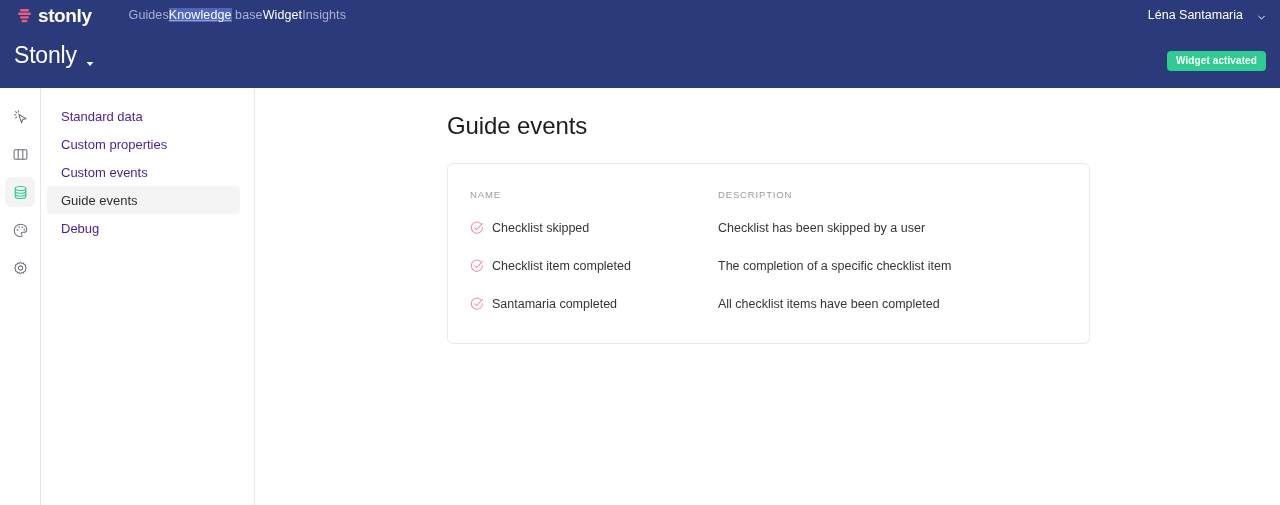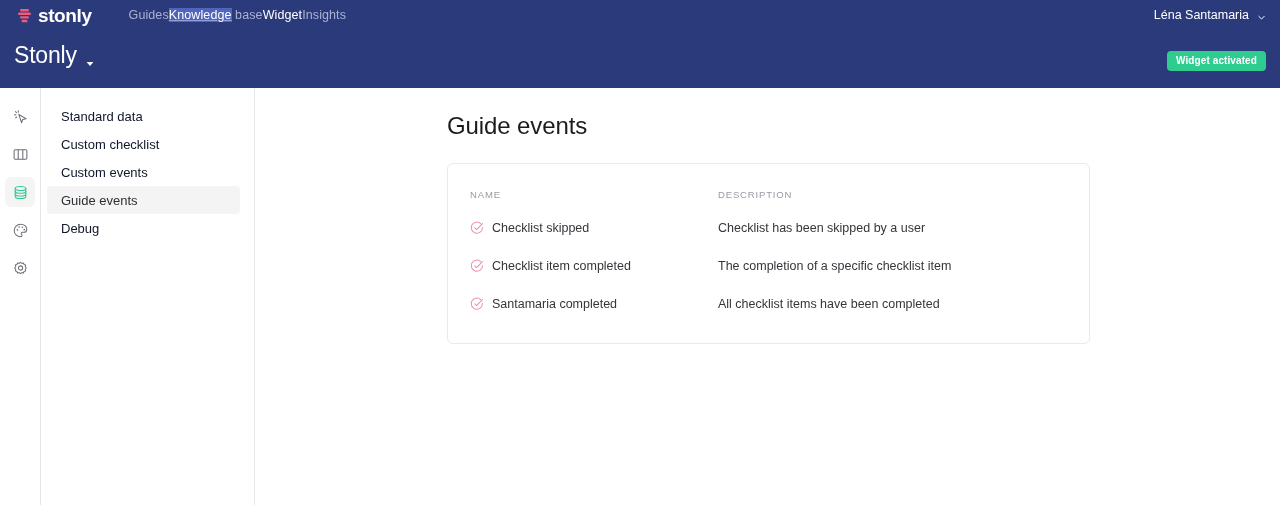--- a/index.html
+++ b/index.html
@@ -35,21 +35,21 @@
     font-size: 12.5px; color: #aab2d4; letter-spacing: 0.1px;
     cursor: pointer; white-space: nowrap;
   }
   .topnav-item.bold { color: #ffffff; font-weight: normal; }
   .topnav-item .sel {
     background: #4f64ba; color: #ffffff;
     text-decoration: underline; text-decoration-color: #8fa0dd;
   }
   .account {
     position: absolute; right: 14px; top: 0; height: 30px;
-    display: flex; align-items: center; gap: 8px;
+    display: flex; align-items: center; gap: 14px;
     color: #ffffff; font-size: 12.5px; cursor: pointer;
   }
   .caret-sm { width: 9px; height: 9px; display: block; }
 
   .workspace {
     position: absolute; left: 14px; top: 42px;
     display: flex; align-items: center; gap: 9px;
     cursor: pointer;
   }
   .workspace-name {
@@ -88,21 +88,21 @@
     position: absolute; left: 41px; top: 88px;
     width: 214px; height: 417px;
     background: #ffffff;
     border-right: 1px solid #e9e9eb;
     padding-top: 14px;
   }
   .side-item {
     height: 28px; margin: 0 14px 0 6px;
     padding: 0 14px; border-radius: 4px;
     display: flex; align-items: center;
-    font-size: 13px; color: #0f172a;
+    font-size: 13px; color: #4c1d95;
     cursor: pointer; margin-bottom: 0;
   }
   .side-item + .side-item { margin-top: 0; }
   .side-item.active { background: #f4f4f5; color: #2e2e33; }
 
   
   .main {
     position: absolute; left: 256px; top: 88px;
     width: 1024px; height: 417px;
     background: #ffffff;
@@ -239,21 +239,21 @@
       <svg width="17" height="17" viewBox="0 0 20 20" fill="none" stroke="#6e6e78" stroke-width="1.2" stroke-linejoin="round">
         <path d="M10 2.8 L11.6 4.0 L13.5 3.5 L14.2 5.4 L16.1 6.0 L15.6 7.9 L16.9 9.4 L15.6 10.9 L16.1 12.8 L14.2 13.4 L13.5 15.3 L11.6 14.8 L10 16.0 L8.4 14.8 L6.5 15.3 L5.8 13.4 L3.9 12.8 L4.4 10.9 L3.1 9.4 L4.4 7.9 L3.9 6.0 L5.8 5.4 L6.5 3.5 L8.4 4.0 Z"></path>
         <circle cx="10" cy="9.4" r="2.5"></circle>
       </svg>
     </span>
   </div>
 </div>
 
 <div class="sidebar">
   <div class="side-item">Standard data</div>
-  <div class="side-item">Custom checklist</div>
+  <div class="side-item">Custom properties</div>
   <div class="side-item">Custom events</div>
   <div class="side-item active">Guide events</div>
   <div class="side-item">Debug</div>
 </div>
 
 <div class="main">
 
   <h1 class="page-title">Guide events</h1>
 
   <div class="card">

